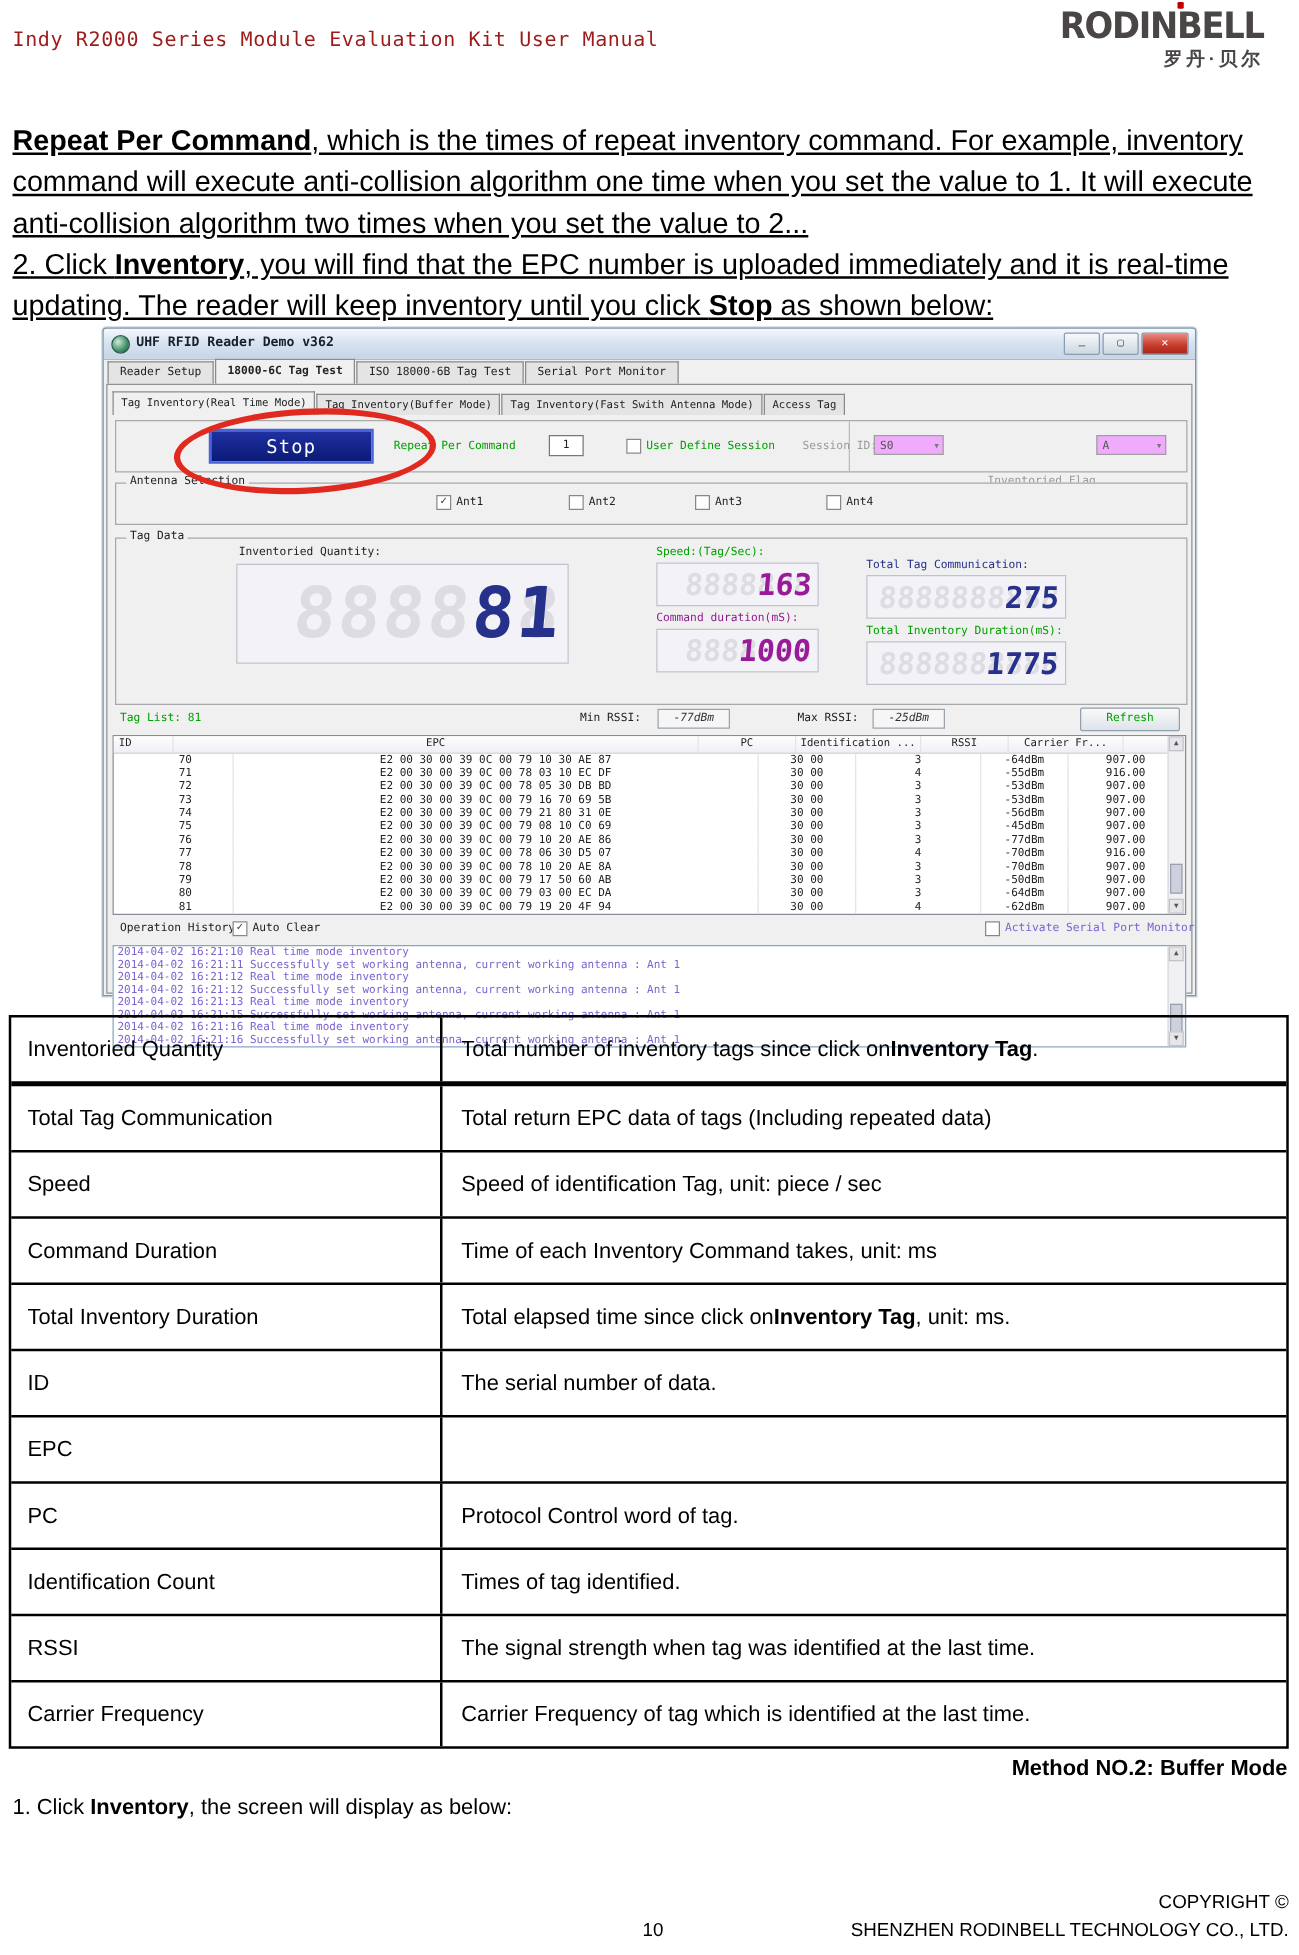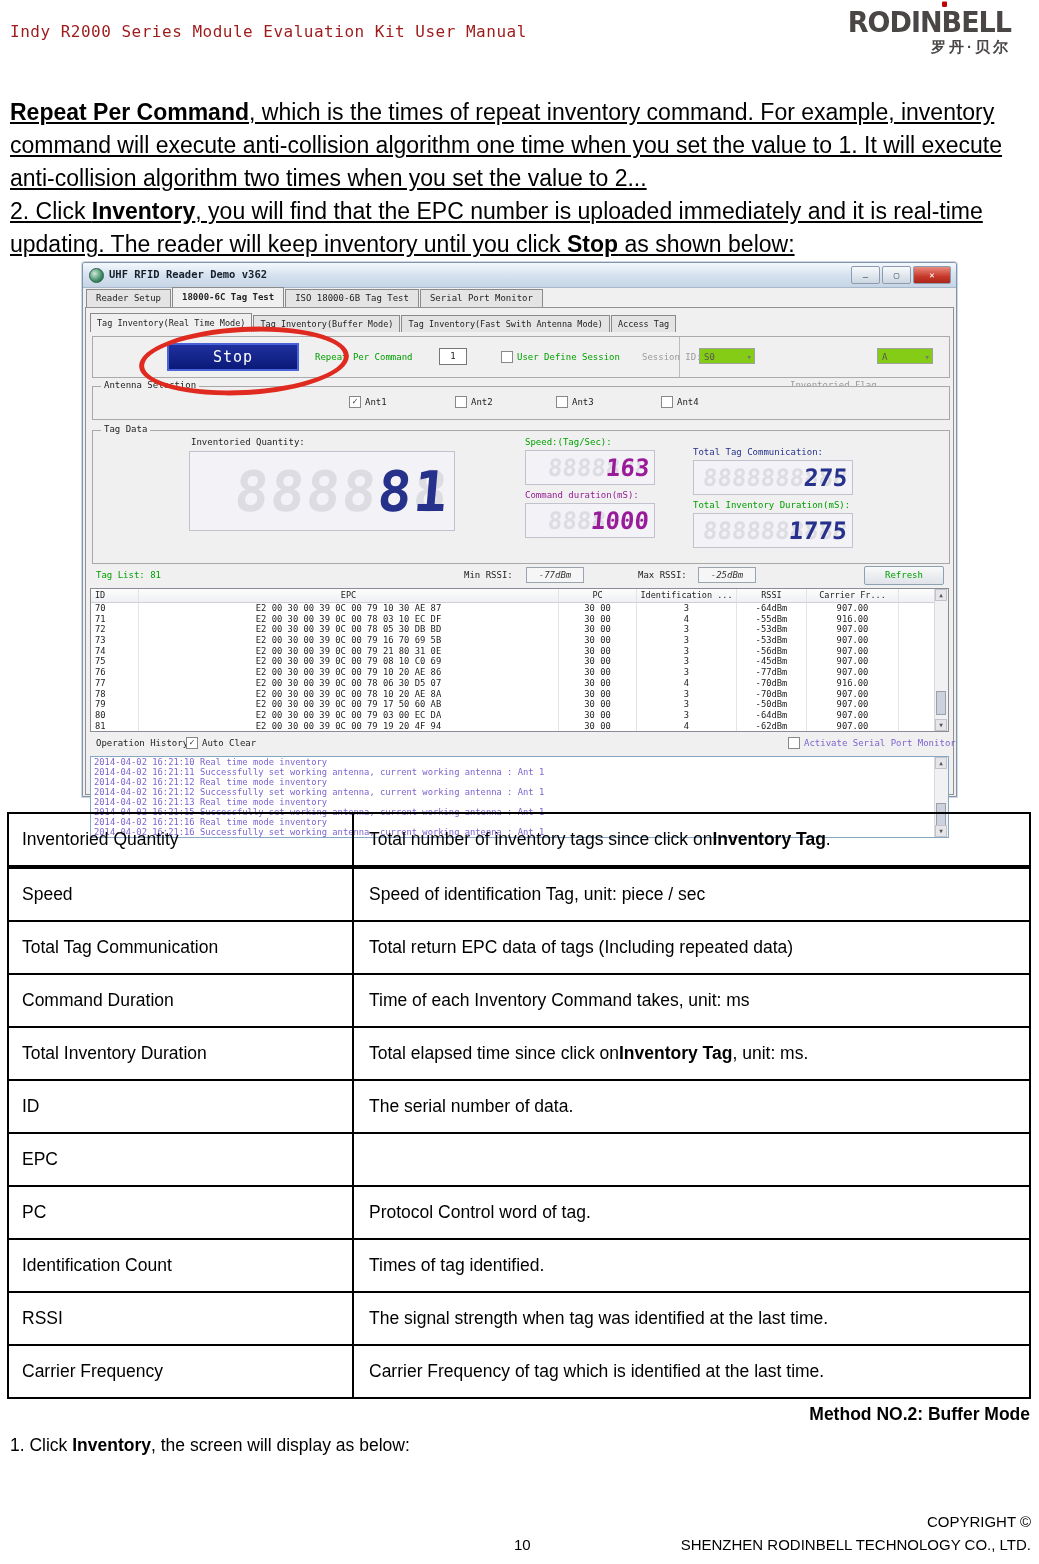--- a/index.html
+++ b/index.html
@@ -64,21 +64,21 @@
   .navylbl{color:#26318c;}
   .rpc-lbl{left:222px;top:15px;}
   .input{position:absolute;background:#fff;border:1px solid #777;text-align:center;}
   .rpc-input{left:346px;top:11px;width:26px;height:15px;line-height:15px;}
   .cb{display:inline-block;width:10px;height:10px;background:#fff;border:1px solid #888;
        font-size:9px;line-height:9px;text-align:center;color:#333;}
   .cb.checked::after{content:"✓";}
   .uds-cb{position:absolute;left:408px;top:14px;}
   .uds-lbl{left:424px;top:15px;}
   .sid-lbl{left:549px;top:15px;}
-  .dd{position:absolute;height:16px;width:56px;background:#84cc16;border:1px solid #a0a0a0;
+  .dd{position:absolute;height:16px;width:56px;background:#f0abfc;border:1px solid #a0a0a0;
        color:#555;line-height:16px;padding-left:4px;box-sizing:border-box;}
   .dd .arrow{position:absolute;right:2px;top:0;color:#777;}
   .dd .arrow::after{content:"▾";}
   .sid-dd{left:606px;top:11px;}
   .flag-lbl{left:697px;top:15px;margin-top:28px;}
   .flag-dd{left:784px;top:11px;}
 
   .group{position:absolute;border:1px solid #a8a8a8;background:#f0f0f0;}
   .legend{position:absolute;top:-7px;left:8px;background:#f0f0f0;padding:0 3px;white-space:nowrap;}
   .antenna{left:6px;top:78px;width:856px;height:32px;}
@@ -114,21 +114,21 @@
   .maxrssi-lbl{left:552px;top:4px;color:#222;}
   .maxrssi-box{left:612px;}
   .refresh-btn{position:absolute;left:778px;top:0;width:78px;height:17px;border:1px solid #8fa0b0;
        border-radius:2px;background:linear-gradient(#f8f9fa,#dfe3e8);color:#00a000;
        text-align:center;line-height:17px;}
 
   .tagtable{position:absolute;left:4px;right:4px;top:280px;height:142px;background:#fff;
        border:1px solid #898c95;}
   .thead{display:flex;height:13px;line-height:13px;background:linear-gradient(#fdfdfd,#eff0f4);
        border-bottom:1px solid #cfcfd4;font-size:8.5px;}
-  .trow{display:flex;height:10.7px;line-height:10.7px;font-size:8.8px;white-space:nowrap;}
+  .trow{display:flex;height:10.7px;line-height:10.7px;font-size:8.8px;white-space:nowrap;padding-left:48px;}
   .tc{border-right:1px solid #e3e3e8;overflow:hidden;box-sizing:border-box;}
   .c-id{width:48px;padding-left:4px;}
   .c-epc{width:420px;text-align:center;}
   .c-pc{width:78px;text-align:center;}
   .c-cnt{width:100px;text-align:center;}
   .c-rssi{width:70px;text-align:center;}
   .c-freq{width:92px;text-align:center;}
   .c-fill{flex:1;border-right:none;}
   .vscroll{position:absolute;right:0;top:0;bottom:0;width:13px;background:#f1f1f4;border-left:1px solid #d8d8dc;}
   .vs-up,.vs-dn{position:absolute;left:0;width:12px;height:12px;background:#e6e6ea;border:1px solid #c2c2c8;
@@ -463,32 +463,32 @@
     <div class="def-row">
       <div class="def-term">Inventoried Quantity</div>
       <div class="def-desc">
         <span>Total number of inventory tags since click on </span>
         <b>Inventory Tag</b>
         <span>.</span>
       </div>
     </div>
 
     <div class="def-row">
+      <div class="def-term">Total Tag Communication</div>
+      <div class="def-desc">
+        <span>Total return EPC data of tags (Including repeated data)</span>
+        <b></b>
+        <span></span>
+      </div>
+    </div>
+
+    <div class="def-row">
       <div class="def-term">Speed</div>
       <div class="def-desc">
         <span>Speed of identification Tag, unit: piece / sec</span>
-        <b></b>
-        <span></span>
-      </div>
-    </div>
-
-    <div class="def-row">
-      <div class="def-term">Total Tag Communication</div>
-      <div class="def-desc">
-        <span>Total return EPC data of tags (Including repeated data)</span>
         <b></b>
         <span></span>
       </div>
     </div>
 
     <div class="def-row">
       <div class="def-term">Command Duration</div>
       <div class="def-desc">
         <span>Time of each Inventory Command takes, unit: ms</span>
         <b></b>

